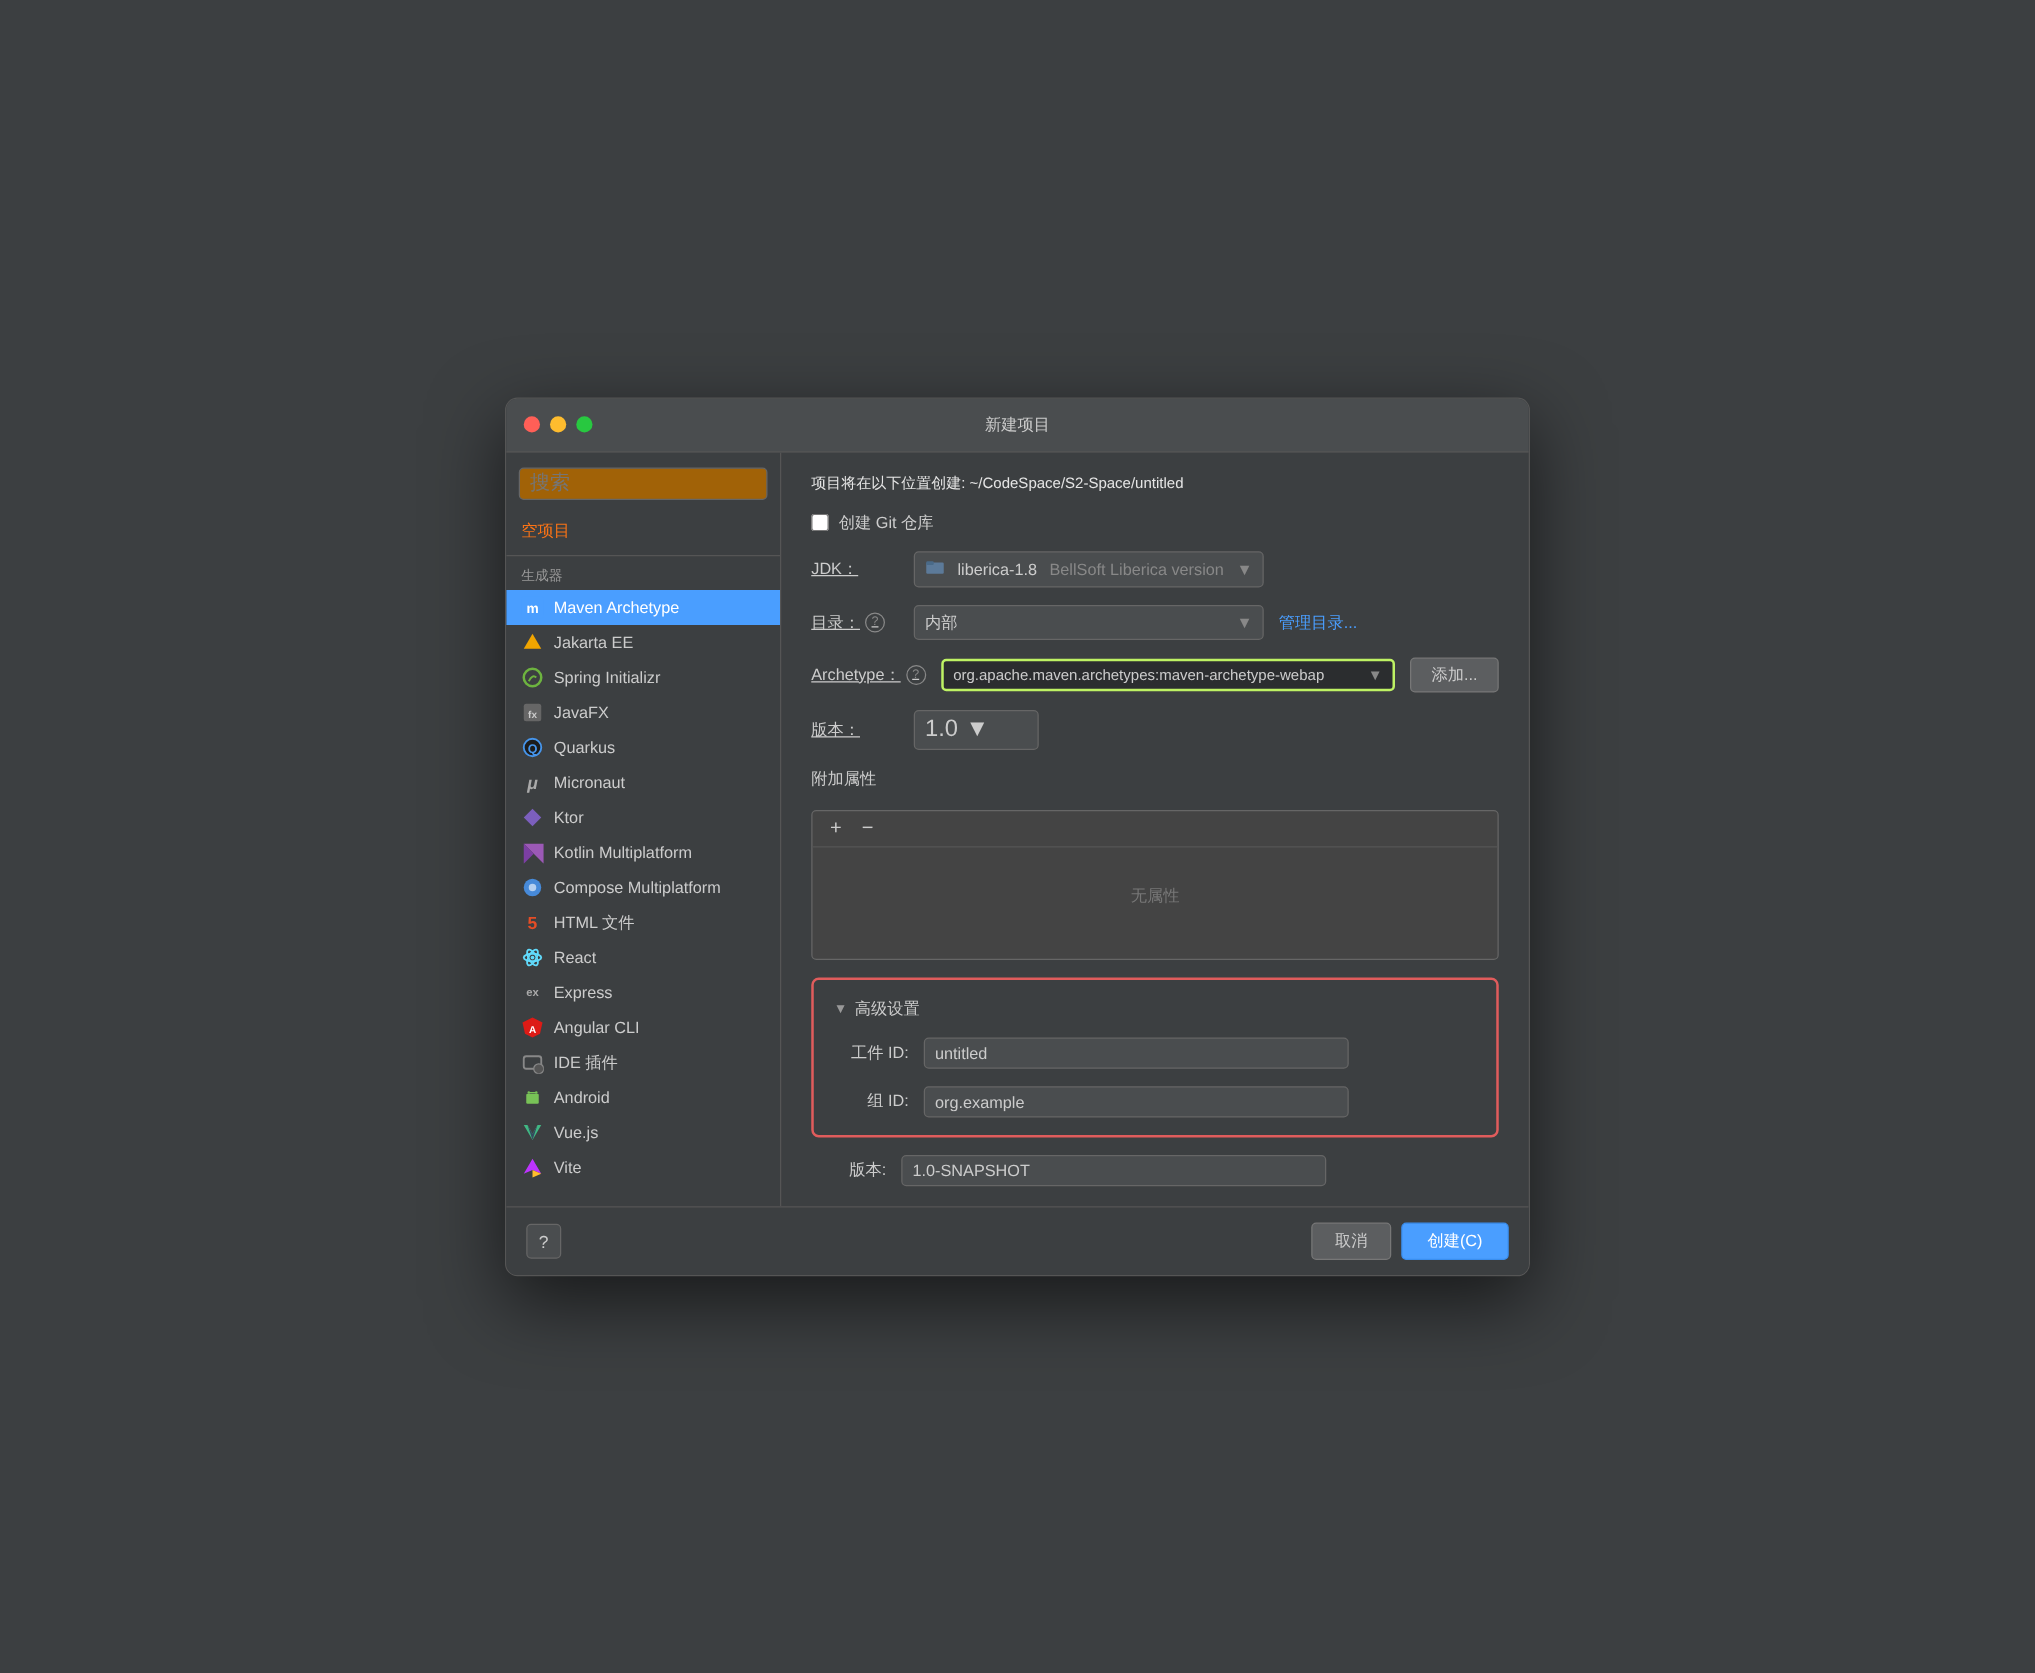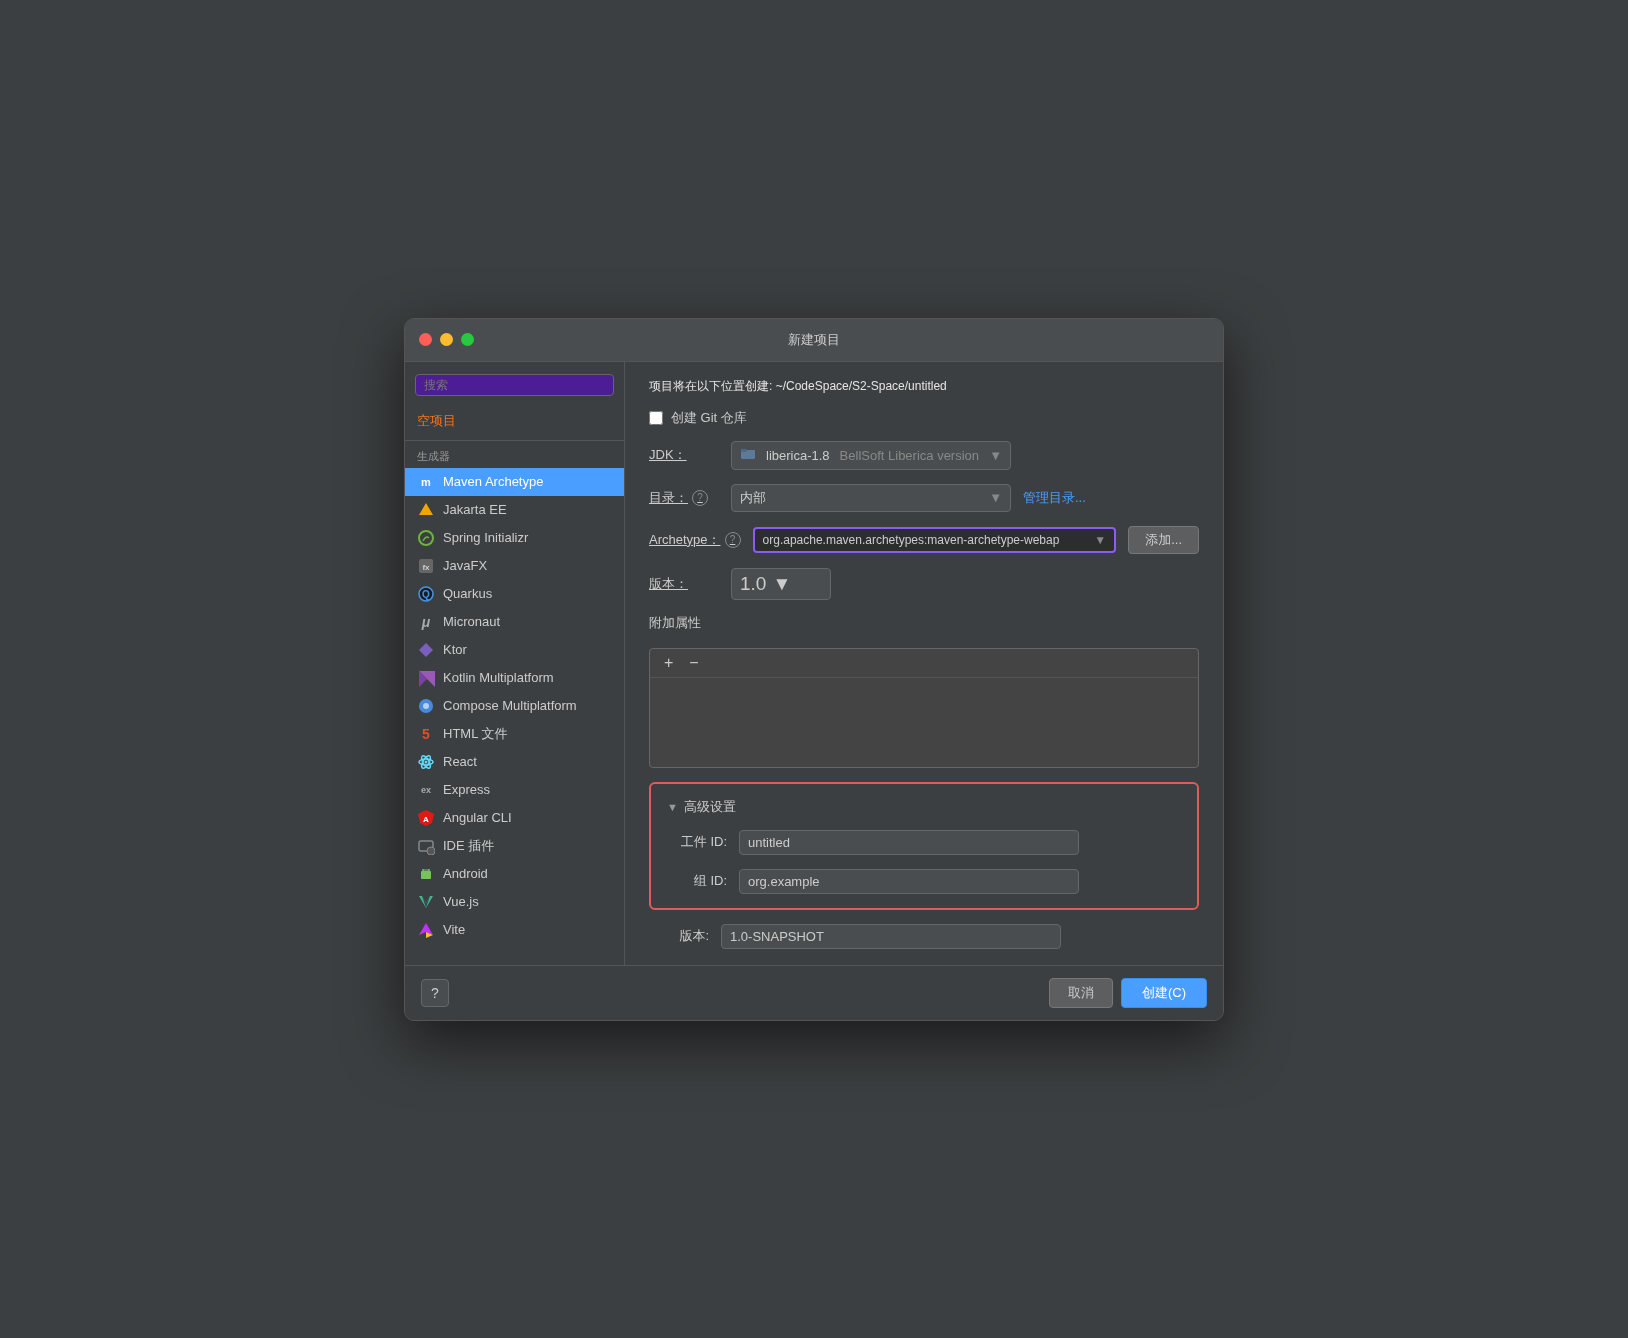--- a/index.html
+++ b/index.html
@@ -60,26 +60,26 @@
       background: #3c3f41;
       border-right: 1px solid #555;
       padding: 8px 0;
       flex-shrink: 0;
     }
     .search-bar {
       padding: 4px 10px 8px;
     }
     .search-bar input {
       width: 100%;
-      background: #4c1d95;
+      background: #a16207;
       border: 1px solid #666;
       border-radius: 4px;
       color: #ccc;
       padding: 3px 8px;
-      font-size: 12px;
+      font-size: 16px;
       outline: none;
     }
     .sidebar-label {
       color: #999;
       font-size: 11px;
       padding: 6px 12px 4px;
     }
     .sidebar-item {
       display: flex;
       align-items: center;
@@ -182,21 +182,21 @@
     }
     .archetype-row {
       display: flex;
       align-items: center;
       gap: 12px;
     }
     .archetype-dropdown {
       display: flex;
       align-items: center;
       background: #2b2d2f;
-      border: 2px solid #8b5cf6;
+      border: 2px solid #bef264;
       border-radius: 4px;
       padding: 4px 8px;
       color: #ccc;
       cursor: pointer;
       font-size: 12px;
       gap: 6px;
       flex: 1;
     }
     .archetype-dropdown .chevron { color: #888; margin-left: auto; }
     .add-btn {
@@ -593,20 +593,21 @@
         </div>
       </div>
 
       <div>
         <div class="section-label">附加属性</div>
         <div class="properties-panel">
           <div class="properties-toolbar">
             <button class="prop-btn">+</button>
             <button class="prop-btn">−</button>
           </div>
+          <div class="properties-empty">无属性</div>
         </div>
       </div>
 
       <div class="advanced-section">
         <div class="advanced-title">
           <span class="chevron-icon">▼</span>
           <span>高级设置</span>
         </div>
 
         <div class="adv-form-row">

